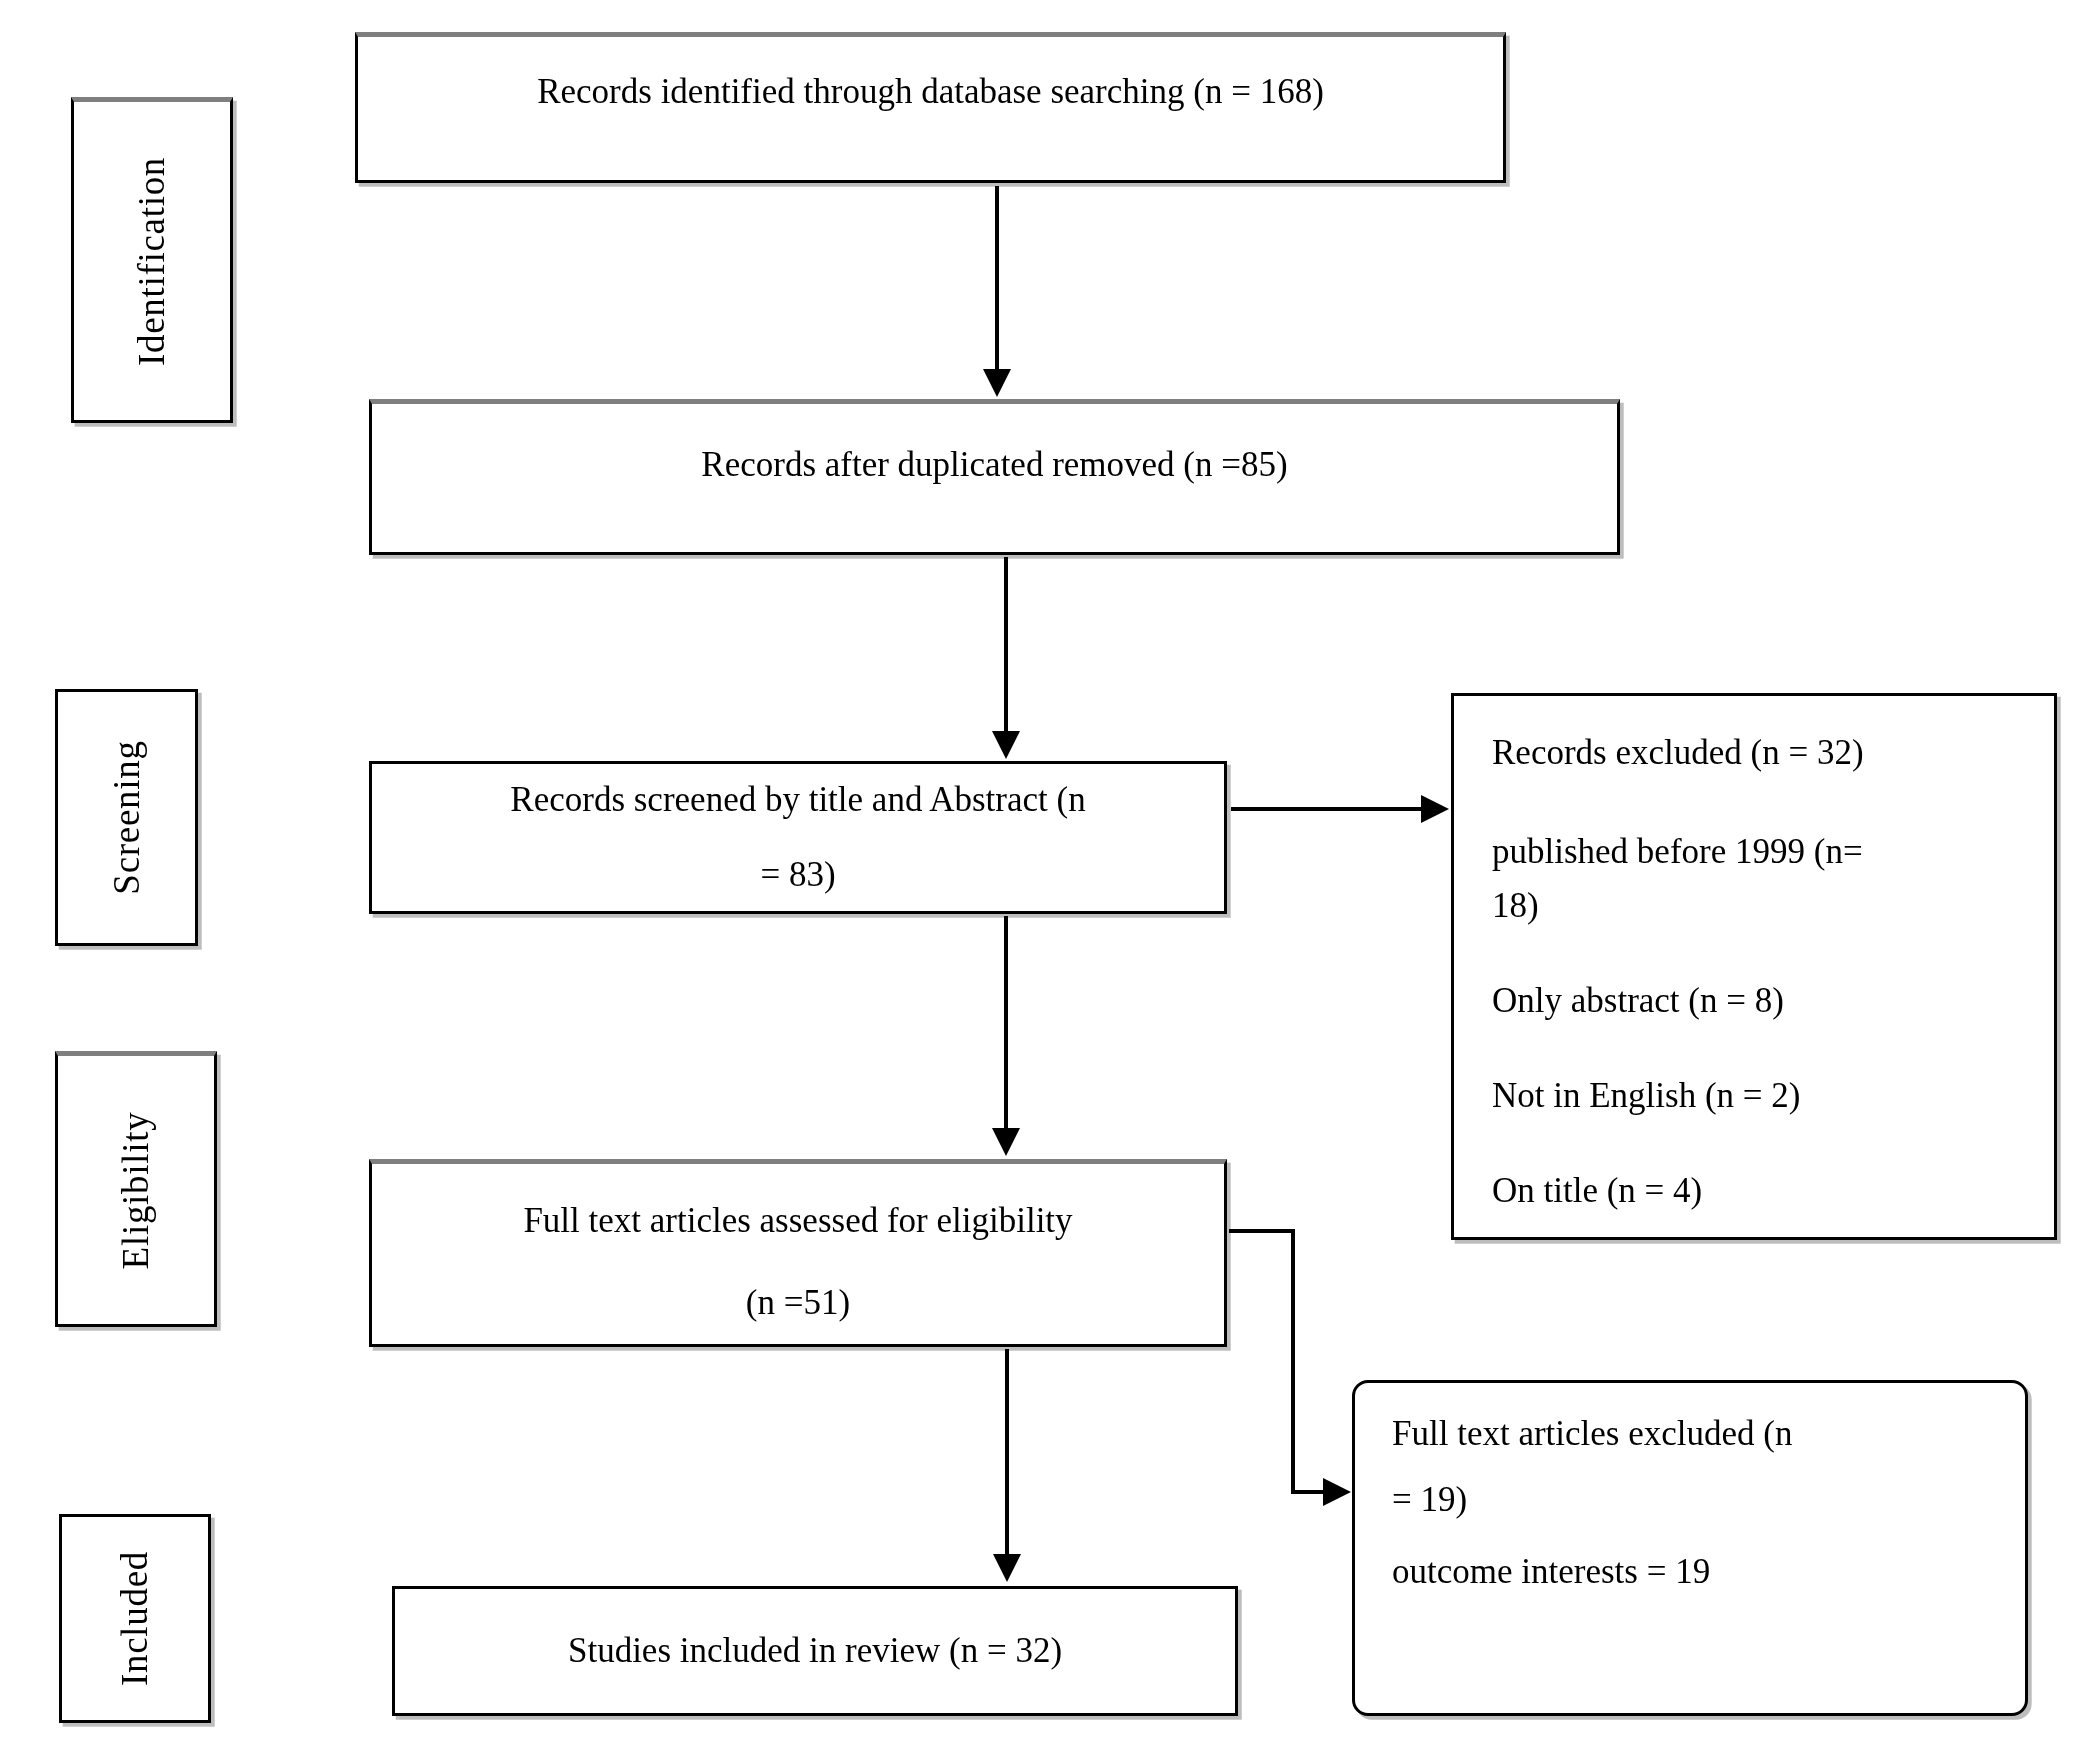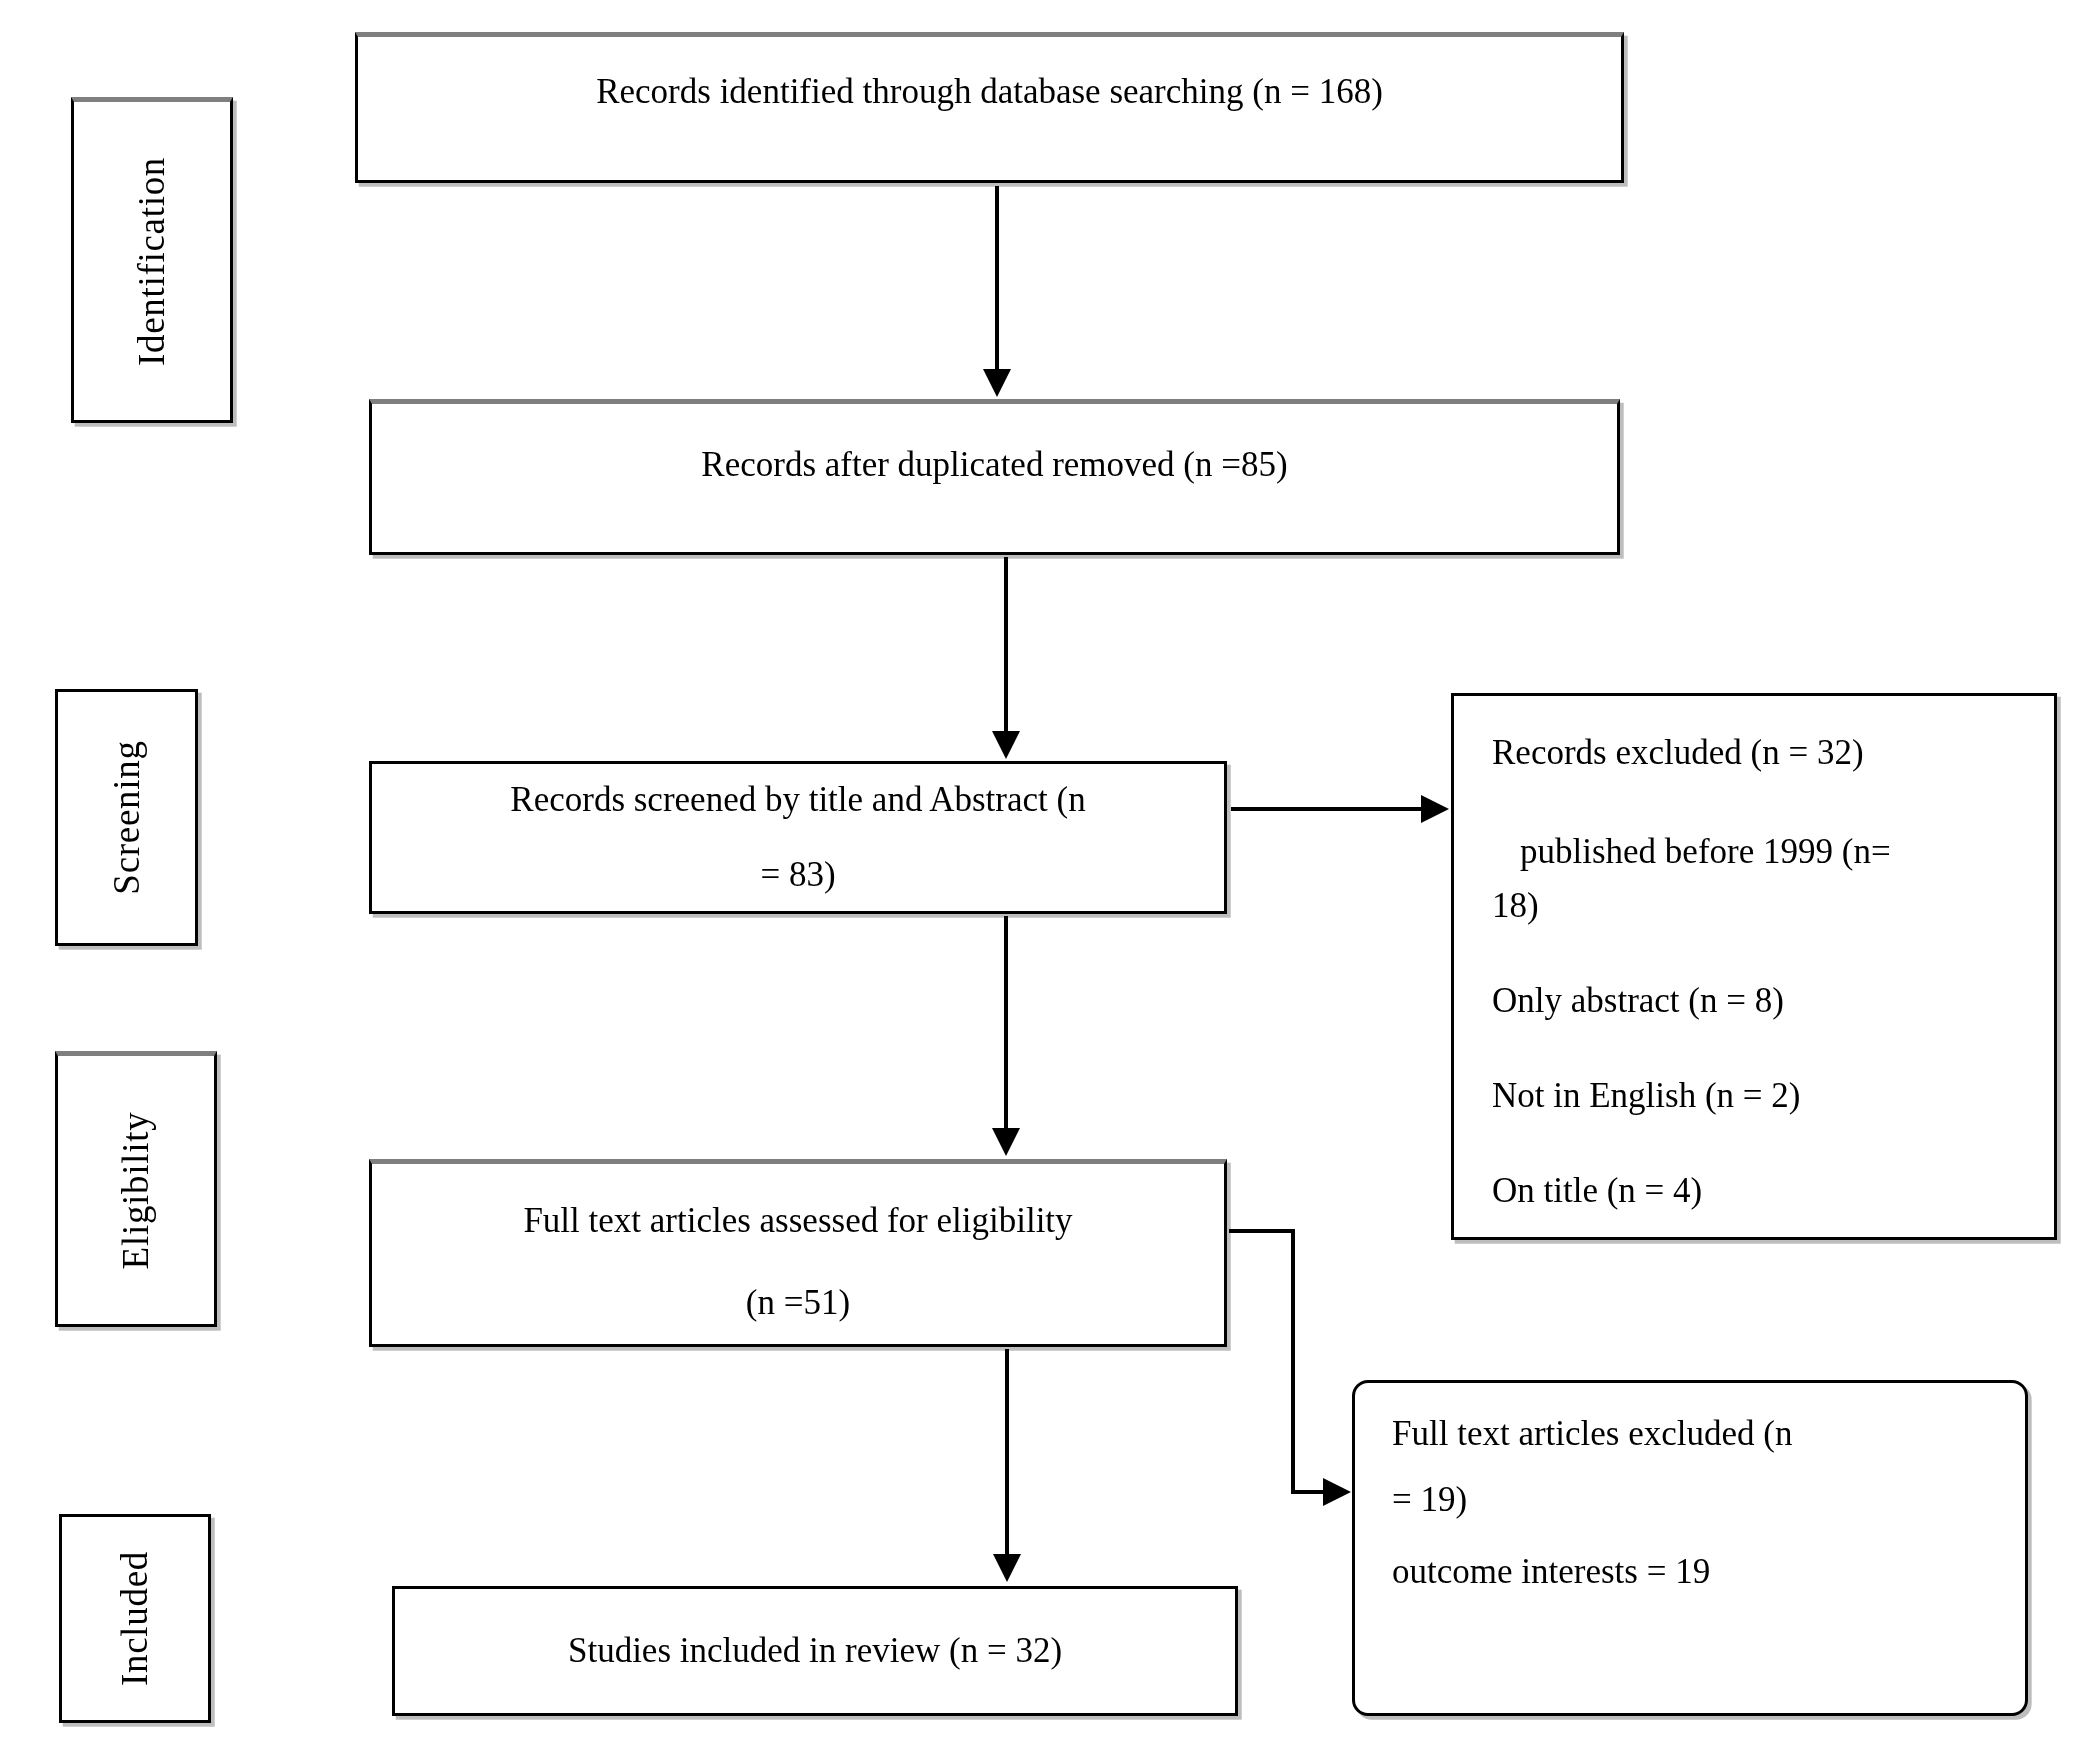--- a/index.html
+++ b/index.html
@@ -63,21 +63,21 @@
     border-top: 28px solid #000000;
   }
   .head-right {
     position: absolute; width: 0; height: 0;
     border-top: 14px solid transparent;
     border-bottom: 14px solid transparent;
     border-left: 28px solid #000000;
   }
   
   .pad-a { padding: 35px 22px 0 38px; }
-  .la1 { margin-top: 55px; margin-left: 28px; }
+  .la1 { margin-top: 55px; }
   .la2 { margin-top: 10px; }
   .la3 { margin-top: 51px; }
   .la4 { margin-top: 51px; }
   .la5 { margin-top: 51px; }
   .pad-b { padding: 29px 22px 0 37px; border-radius: 16px; }
   .lb1 { margin-top: 22px; }
   .lb2 { margin-top: 46px; }
   .lb3 { margin-top: 28px; }
 </style>
 </head>
@@ -91,21 +91,21 @@
   <div class="box stage" style="left:55px; top:689px; width:143px; height:257px;">
     <span class="rot">Screening</span>
   </div>
   <div class="box stage gray-top" style="left:55px; top:1051px; width:162px; height:276px;">
     <span class="rot">Eligibility</span>
   </div>
   <div class="box stage" style="left:59px; top:1514px; width:152px; height:209px;">
     <span class="rot">Included</span>
   </div>
 
-  <div class="box flow-text gray-top" style="left:355px; top:32px; width:1269px; height:151px; padding-bottom:33px;">
+  <div class="box flow-text gray-top" style="left:355px; top:32px; width:1151px; height:151px; padding-bottom:33px;">
     <span class="bx-line">Records identified through database searching (n = 168)</span>
   </div>
 
   <div class="box flow-text gray-top" style="left:369px; top:399px; width:1251px; height:156px; padding-bottom:26px;">
     <span class="bx-line">Records after duplicated removed (n =85)</span>
   </div>
 
   <div class="box flow-text" style="left:369px; top:761px; width:858px; height:153px; gap:31px;">
     <span class="bx-line">Records screened by title and Abstract (n</span>
     <span class="bx-line">= 83)</span>

